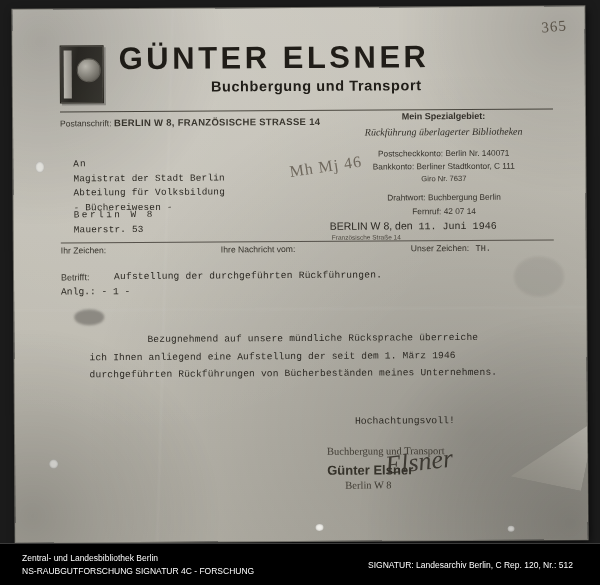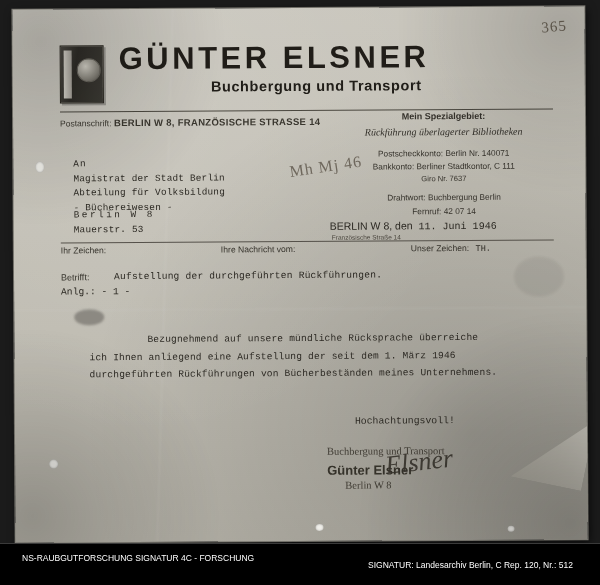--- a/index.html
+++ b/index.html
@@ -488,18 +488,19 @@
     <div class="sign-line1">Buchbergung und Transport</div>
     <div class="sign-line2">Günter Elsner</div>
     <div class="sign-line3">Berlin W 8</div>
     <div class="signature">Elsner</div>
 
   </div>
 
   <div class="footer">
     <div class="divider"></div>
     <div class="left">
+      <div>Zentral- und Landesbibliothek Berlin</div>
       <div>NS-RAUBGUTFORSCHUNG SIGNATUR 4C - FORSCHUNG</div>
     </div>
     <div class="right">SIGNATUR: Landesarchiv Berlin, C Rep. 120, Nr.: 512</div>
   </div>
 
 </div>
 
 </body></html>

